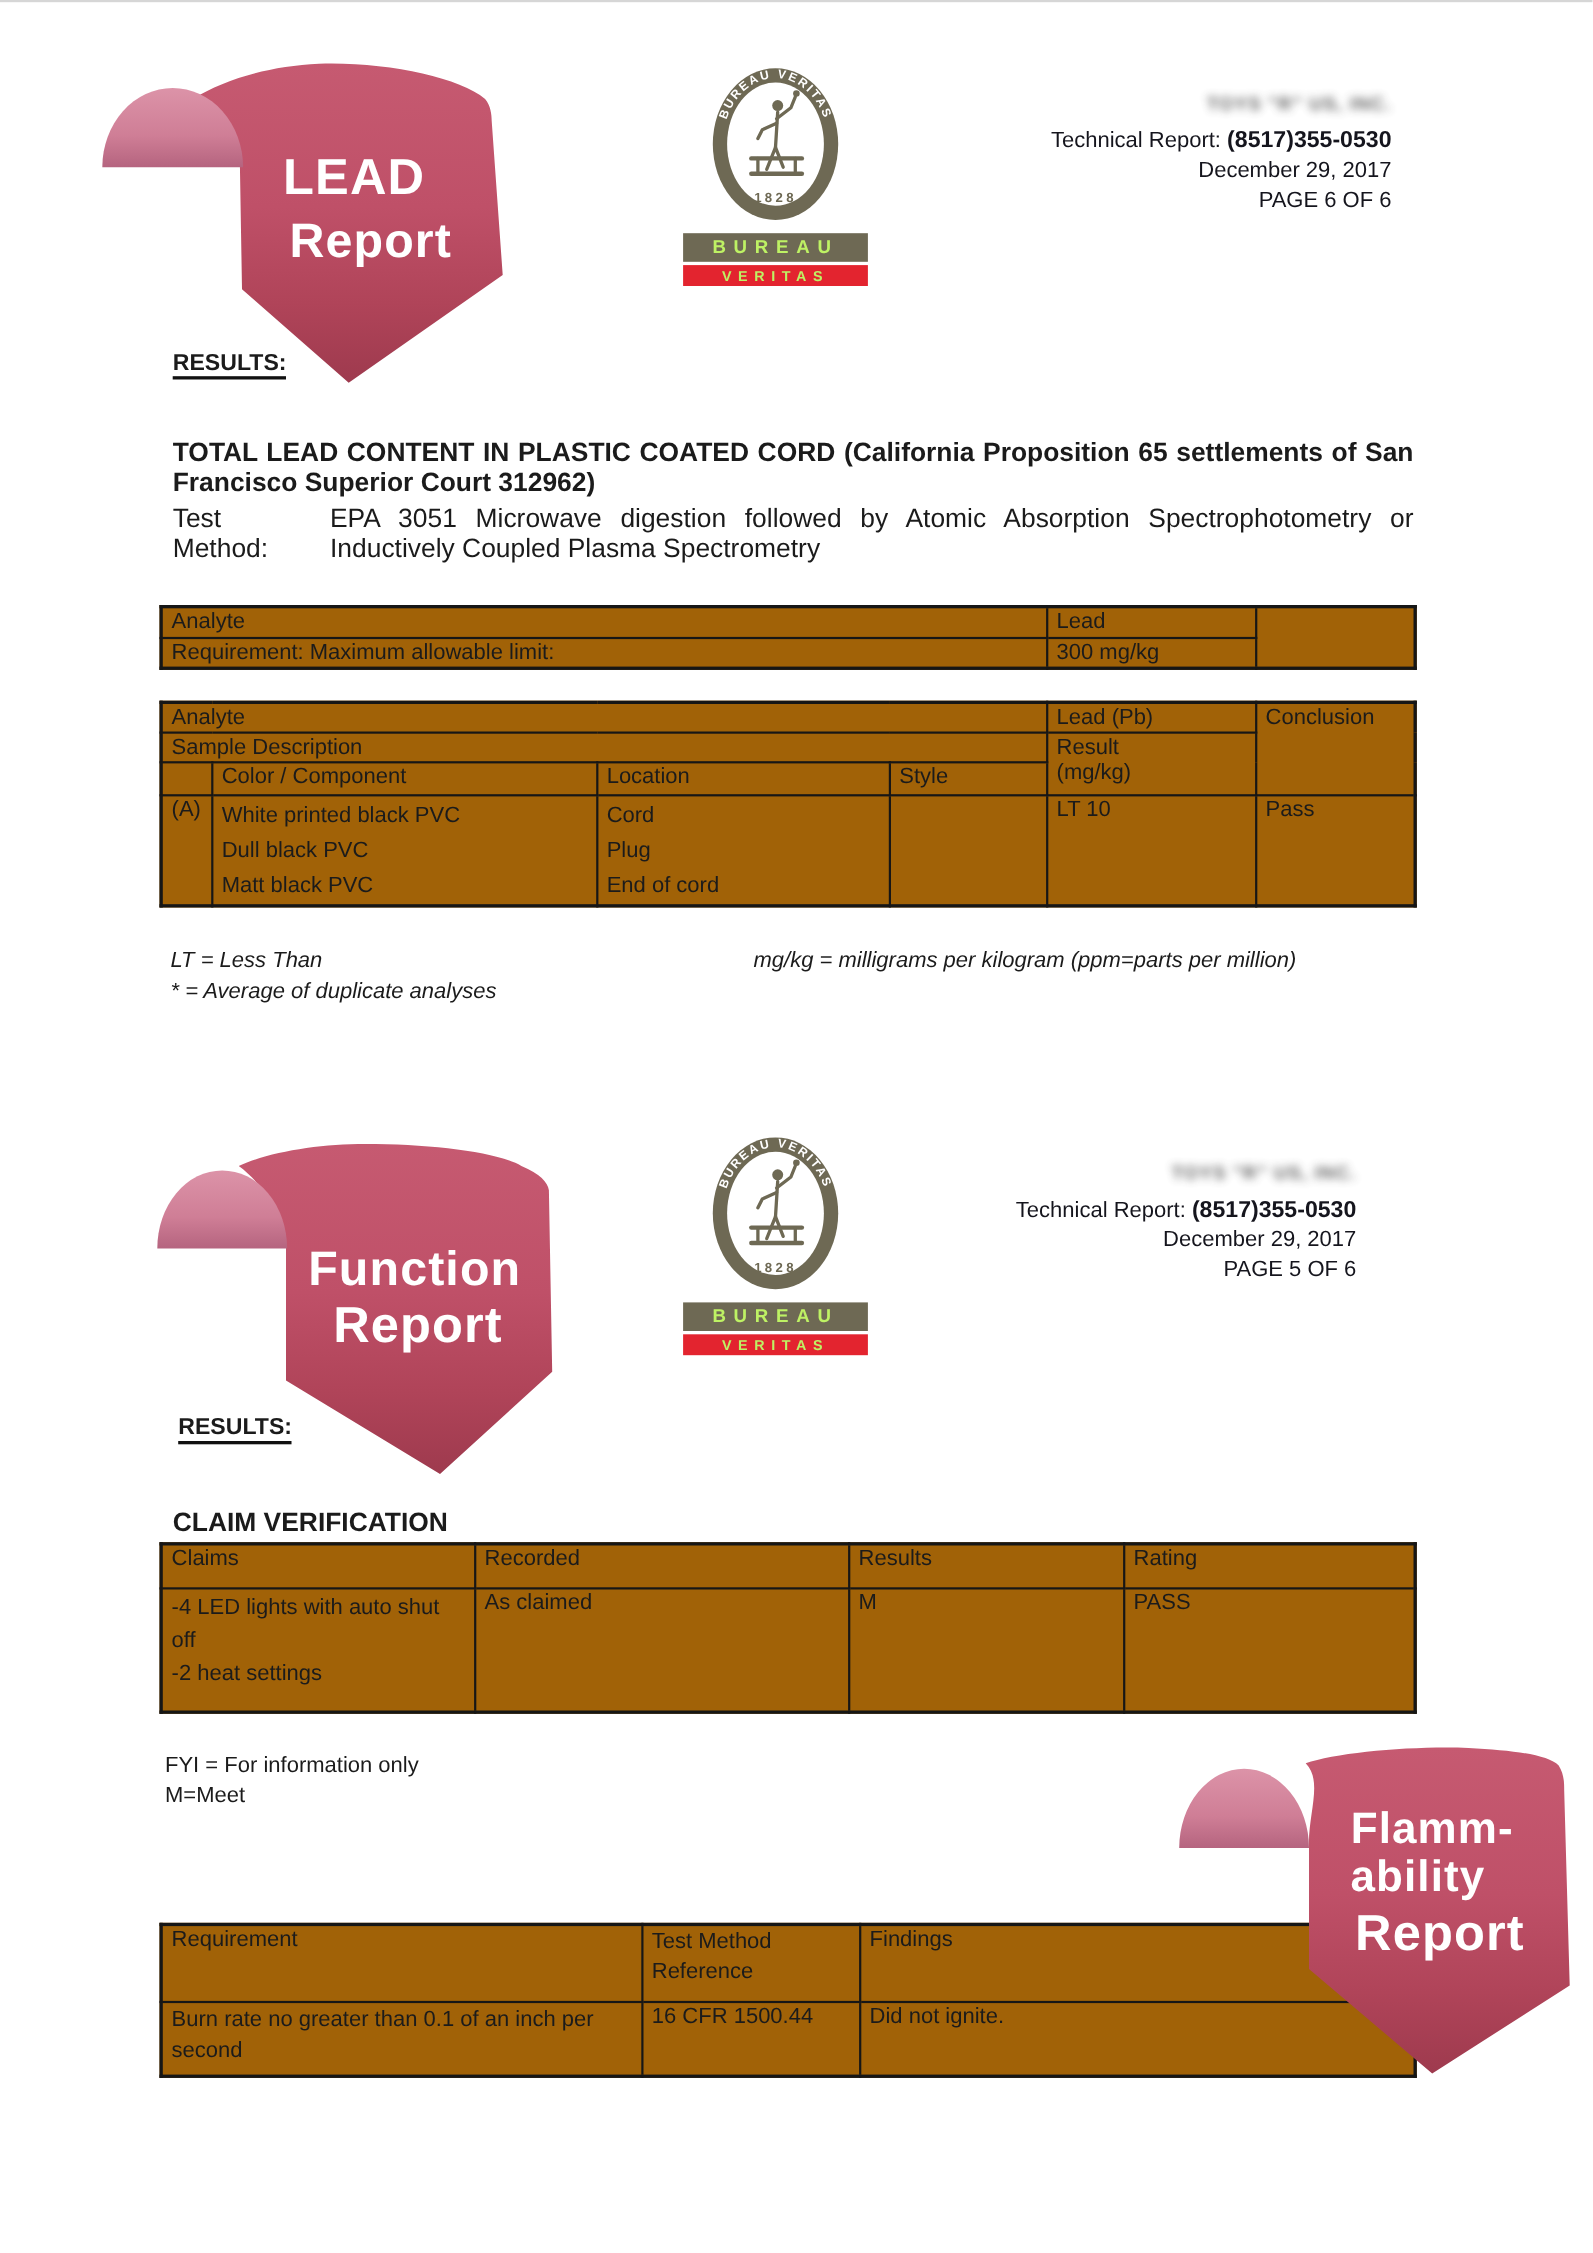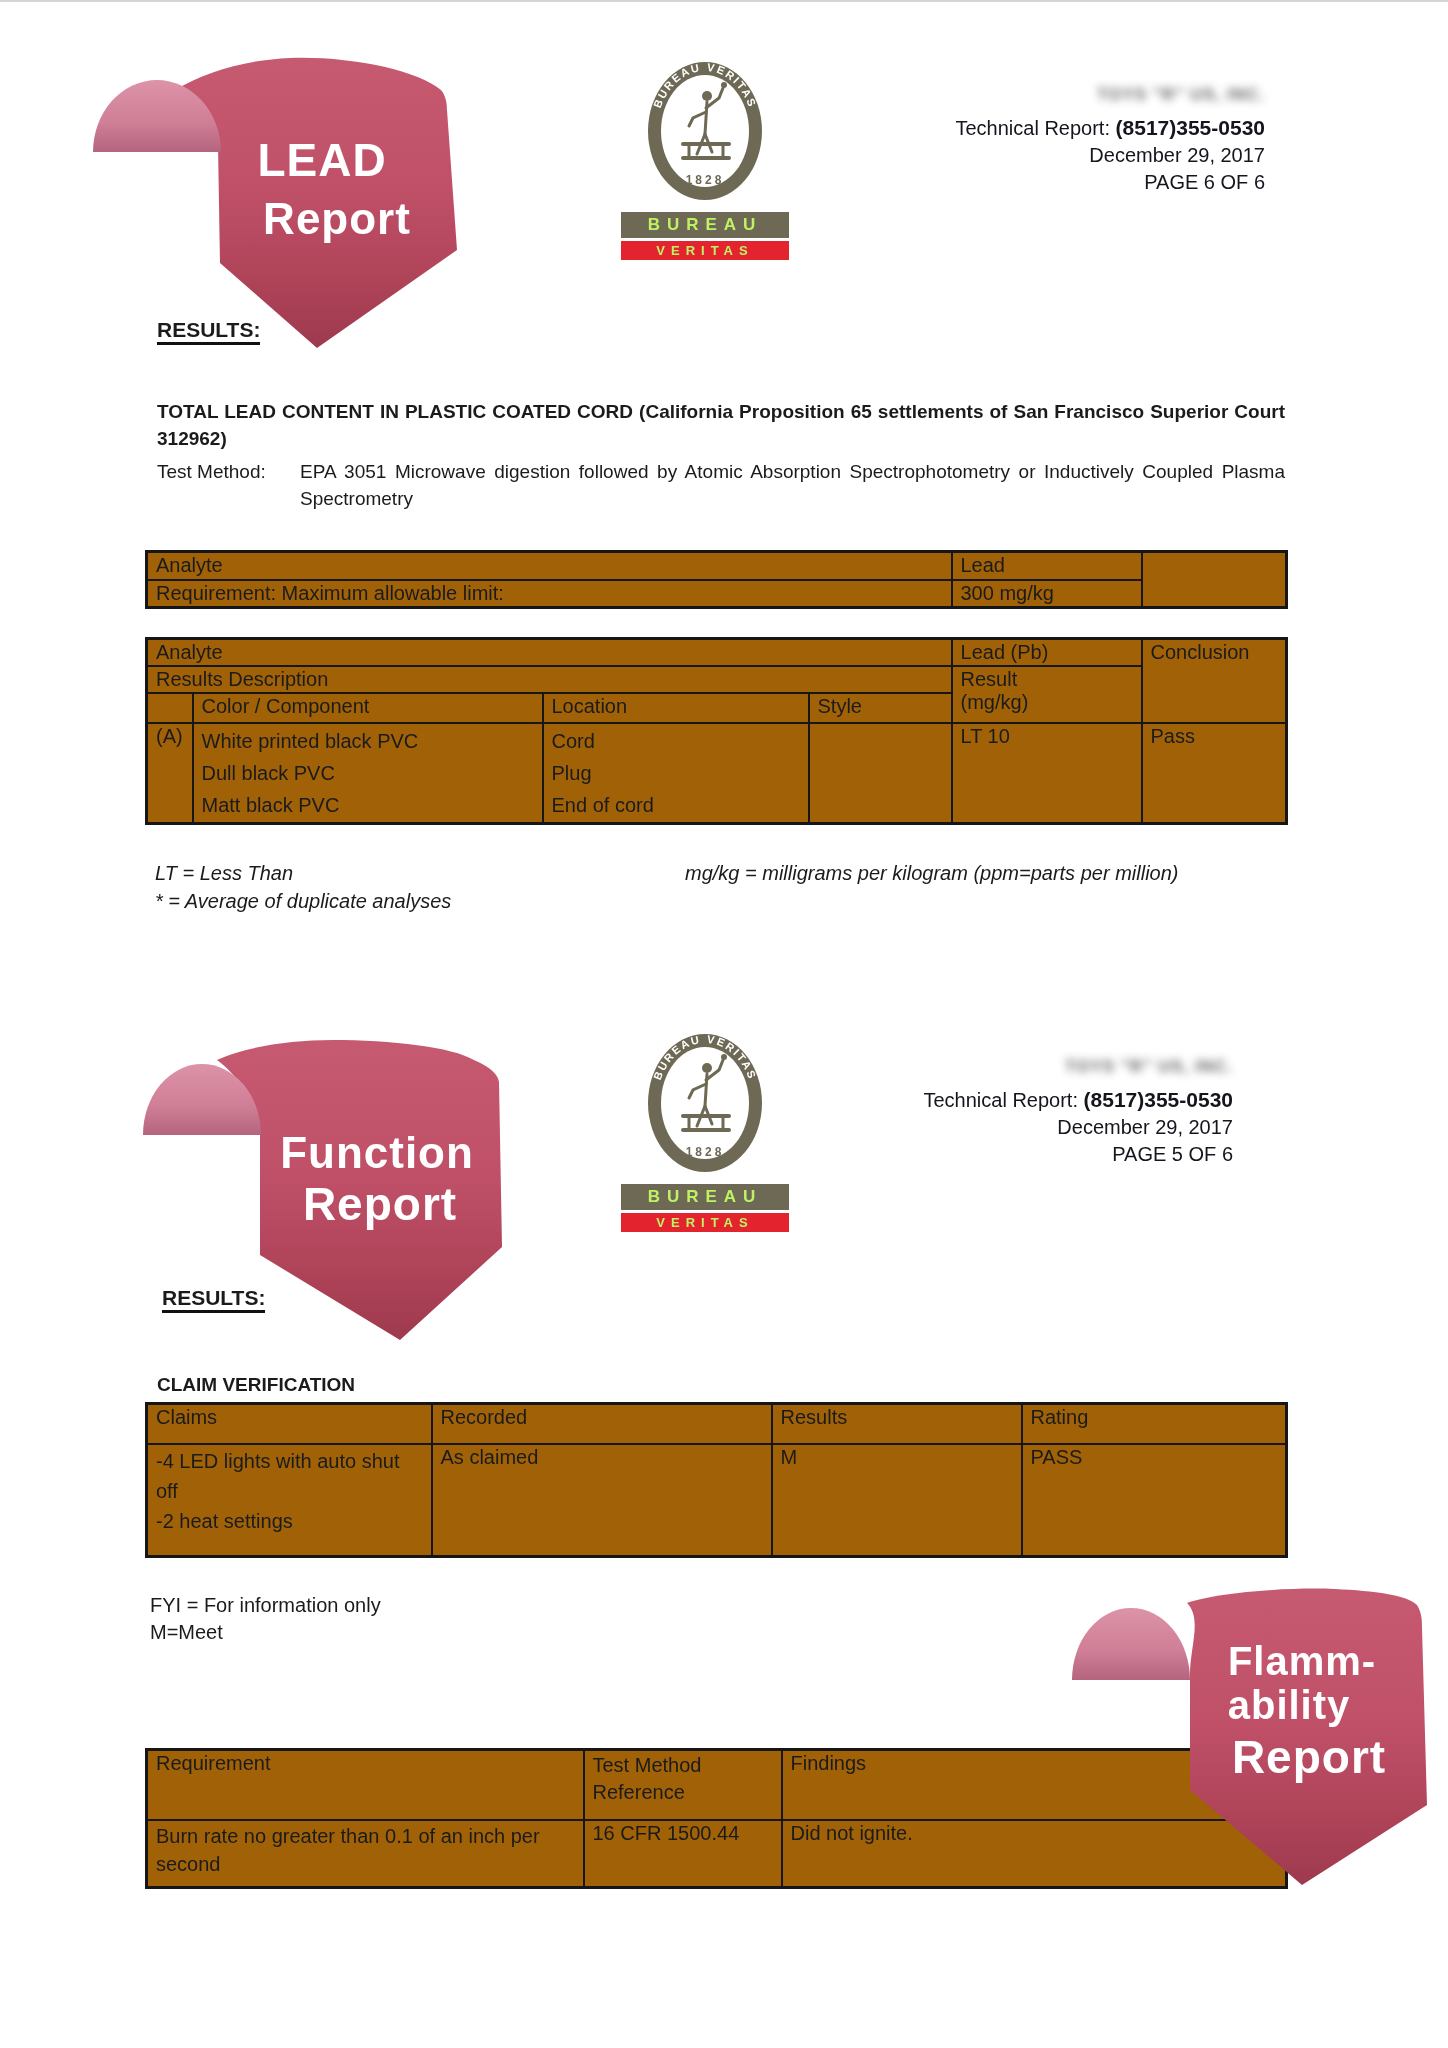--- a/index.html
+++ b/index.html
@@ -19,21 +19,21 @@
   .hdr .bold { font-weight:700; font-size:21px; }
 
   
   .bar { position:absolute; text-align:center; color:#bef264; font-weight:700; }
   .bar.bureau { background:#6e6954; font-size:17px; letter-spacing:7px; }
   .bar.veritas { background:#e3242f; font-size:13px; letter-spacing:6px; }
 
   .results { position:absolute; font-size:21px; font-weight:700; }
   .results span { border-bottom:3px solid #111; padding-bottom:1px; }
 
-  .para { position:absolute; font-size:19px; line-height:27px; text-align:justify; }
+  .para { position:absolute; font-size:24px; line-height:27px; text-align:justify; }
   .bold700 { font-weight:700; }
   .ital { font-style:italic;margin-top:20px; }
 
   table.doc { border-collapse:collapse; position:absolute; table-layout:fixed; background:#a16207; }
   table.doc { border:3px solid #161616; }
   table.doc td, table.doc th { border:2px solid #161616; font-size:20px; vertical-align:top;
                                padding:1px 8px; font-weight:400; text-align:left; }
   td.c, th.c { text-align:center; }
   td.mid { vertical-align:middle; }
   .thick-bottom td, .thick-bottom th { border-bottom:3px solid #161616; }
@@ -139,21 +139,21 @@
         <col style="width:190px">
         <col style="width:145px">
     </colgroup>
     <tbody>
         <tr style="height:24px;">
       <td colspan="4">Analyte</td>
       <td class="c">Lead (Pb)</td>
       <td class="c mid" rowspan="3">Conclusion</td>
     </tr>
     <tr style="height:26px;">
-      <td colspan="4" class="c">Results Description</td>
+      <td colspan="4" class="c">Sample Description</td>
       <td class="c" rowspan="2">
         <div>Result</div>
         <div>(mg/kg)</div>
       </td>
     </tr>
     <tr style="height:30px;" class="thick-bottom">
       <td></td>
       <td class="c">Color / Component</td>
       <td class="c">Location</td>
       <td class="c">Style</td>

